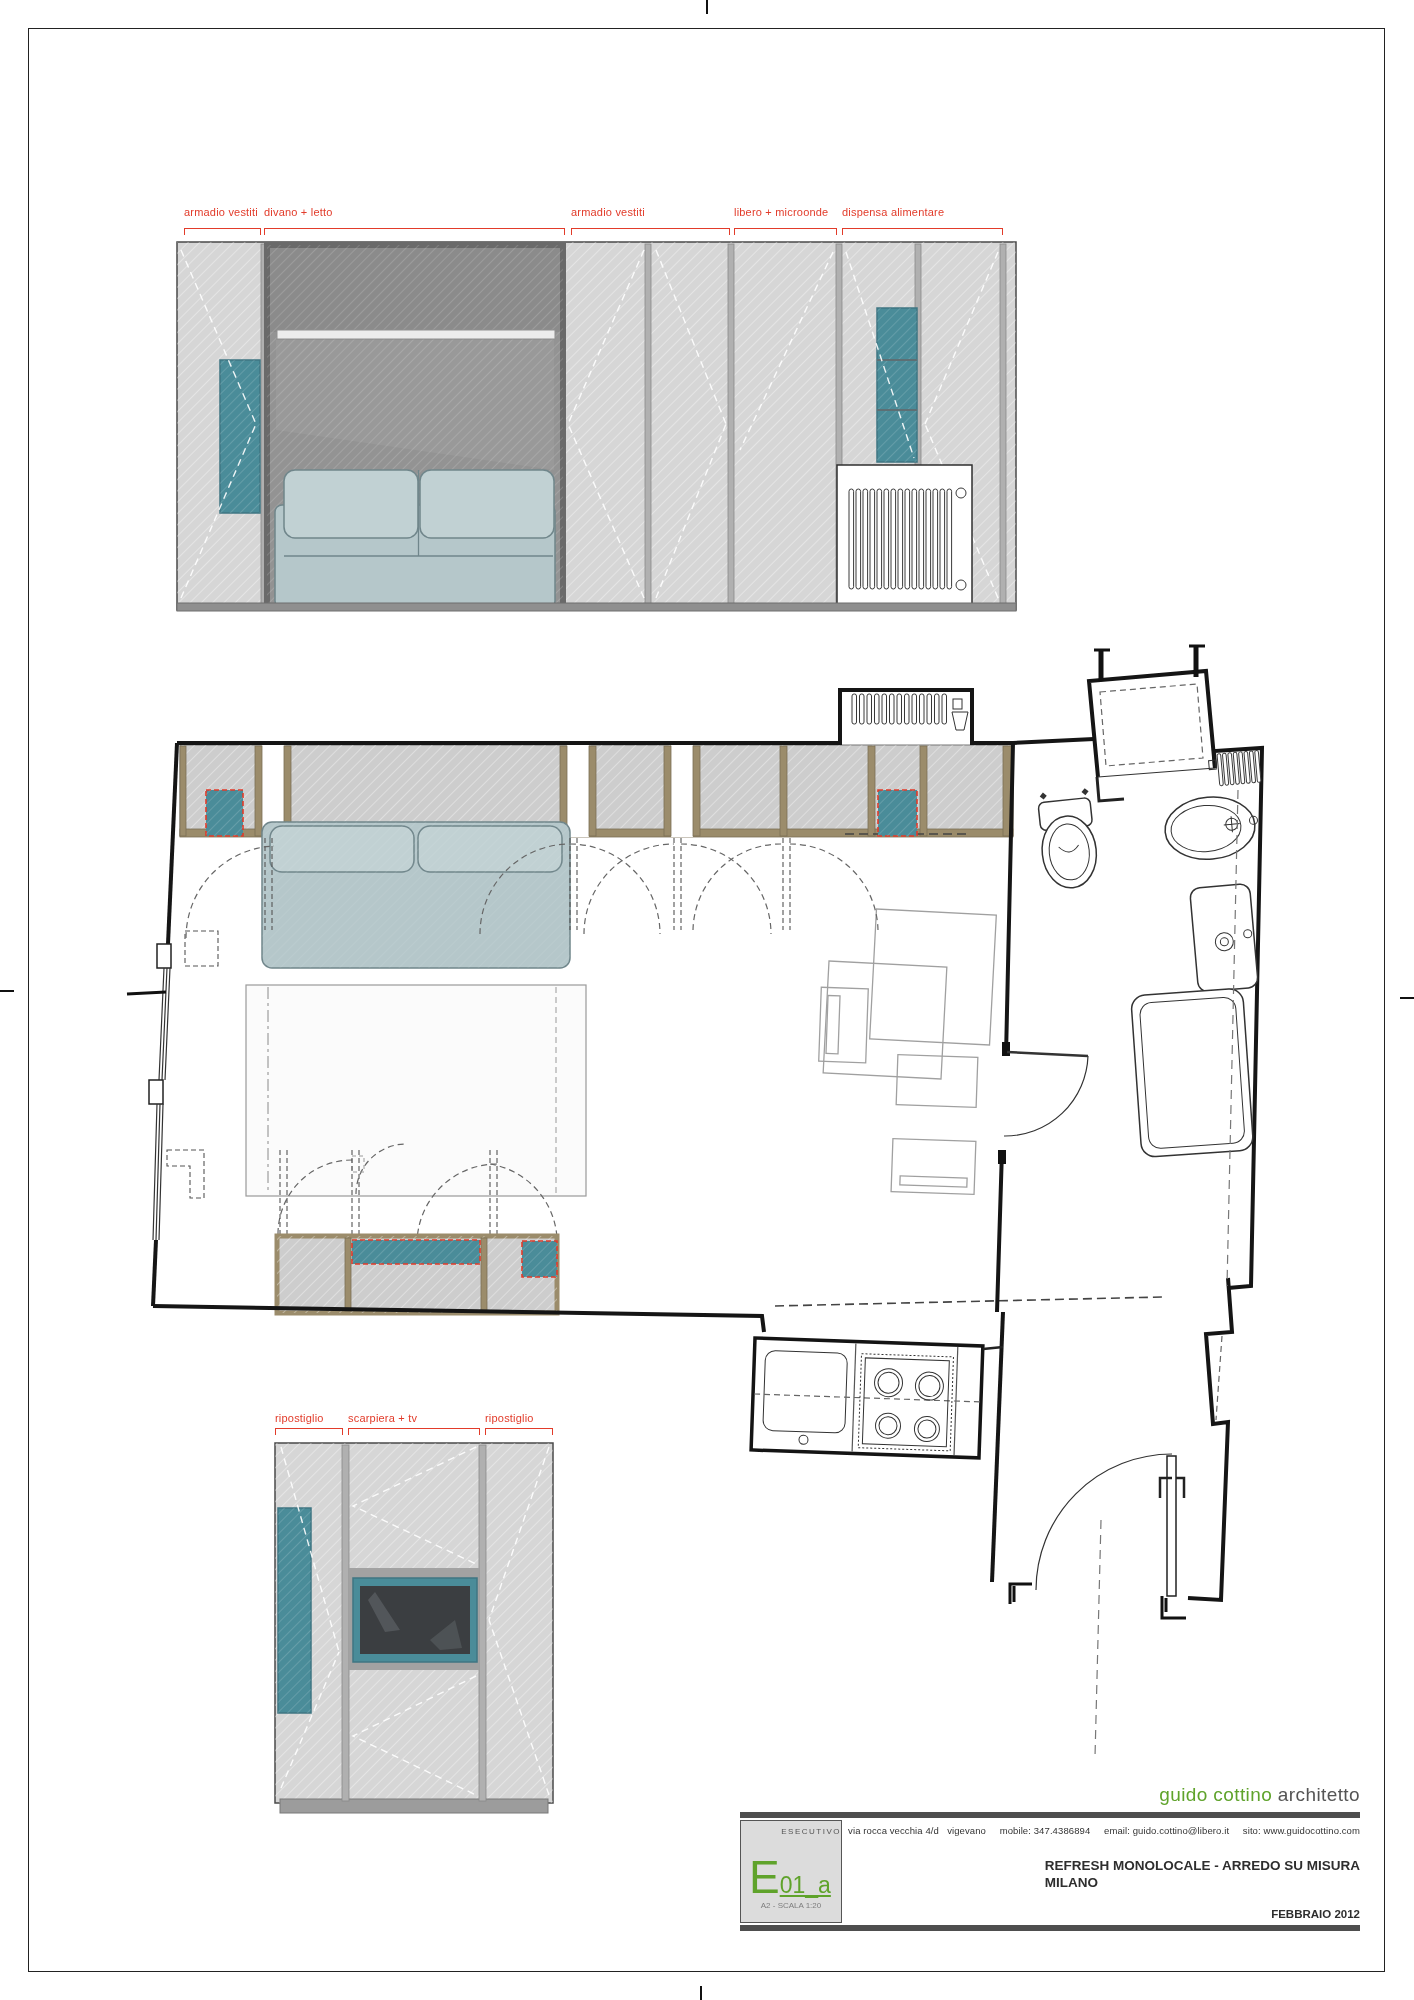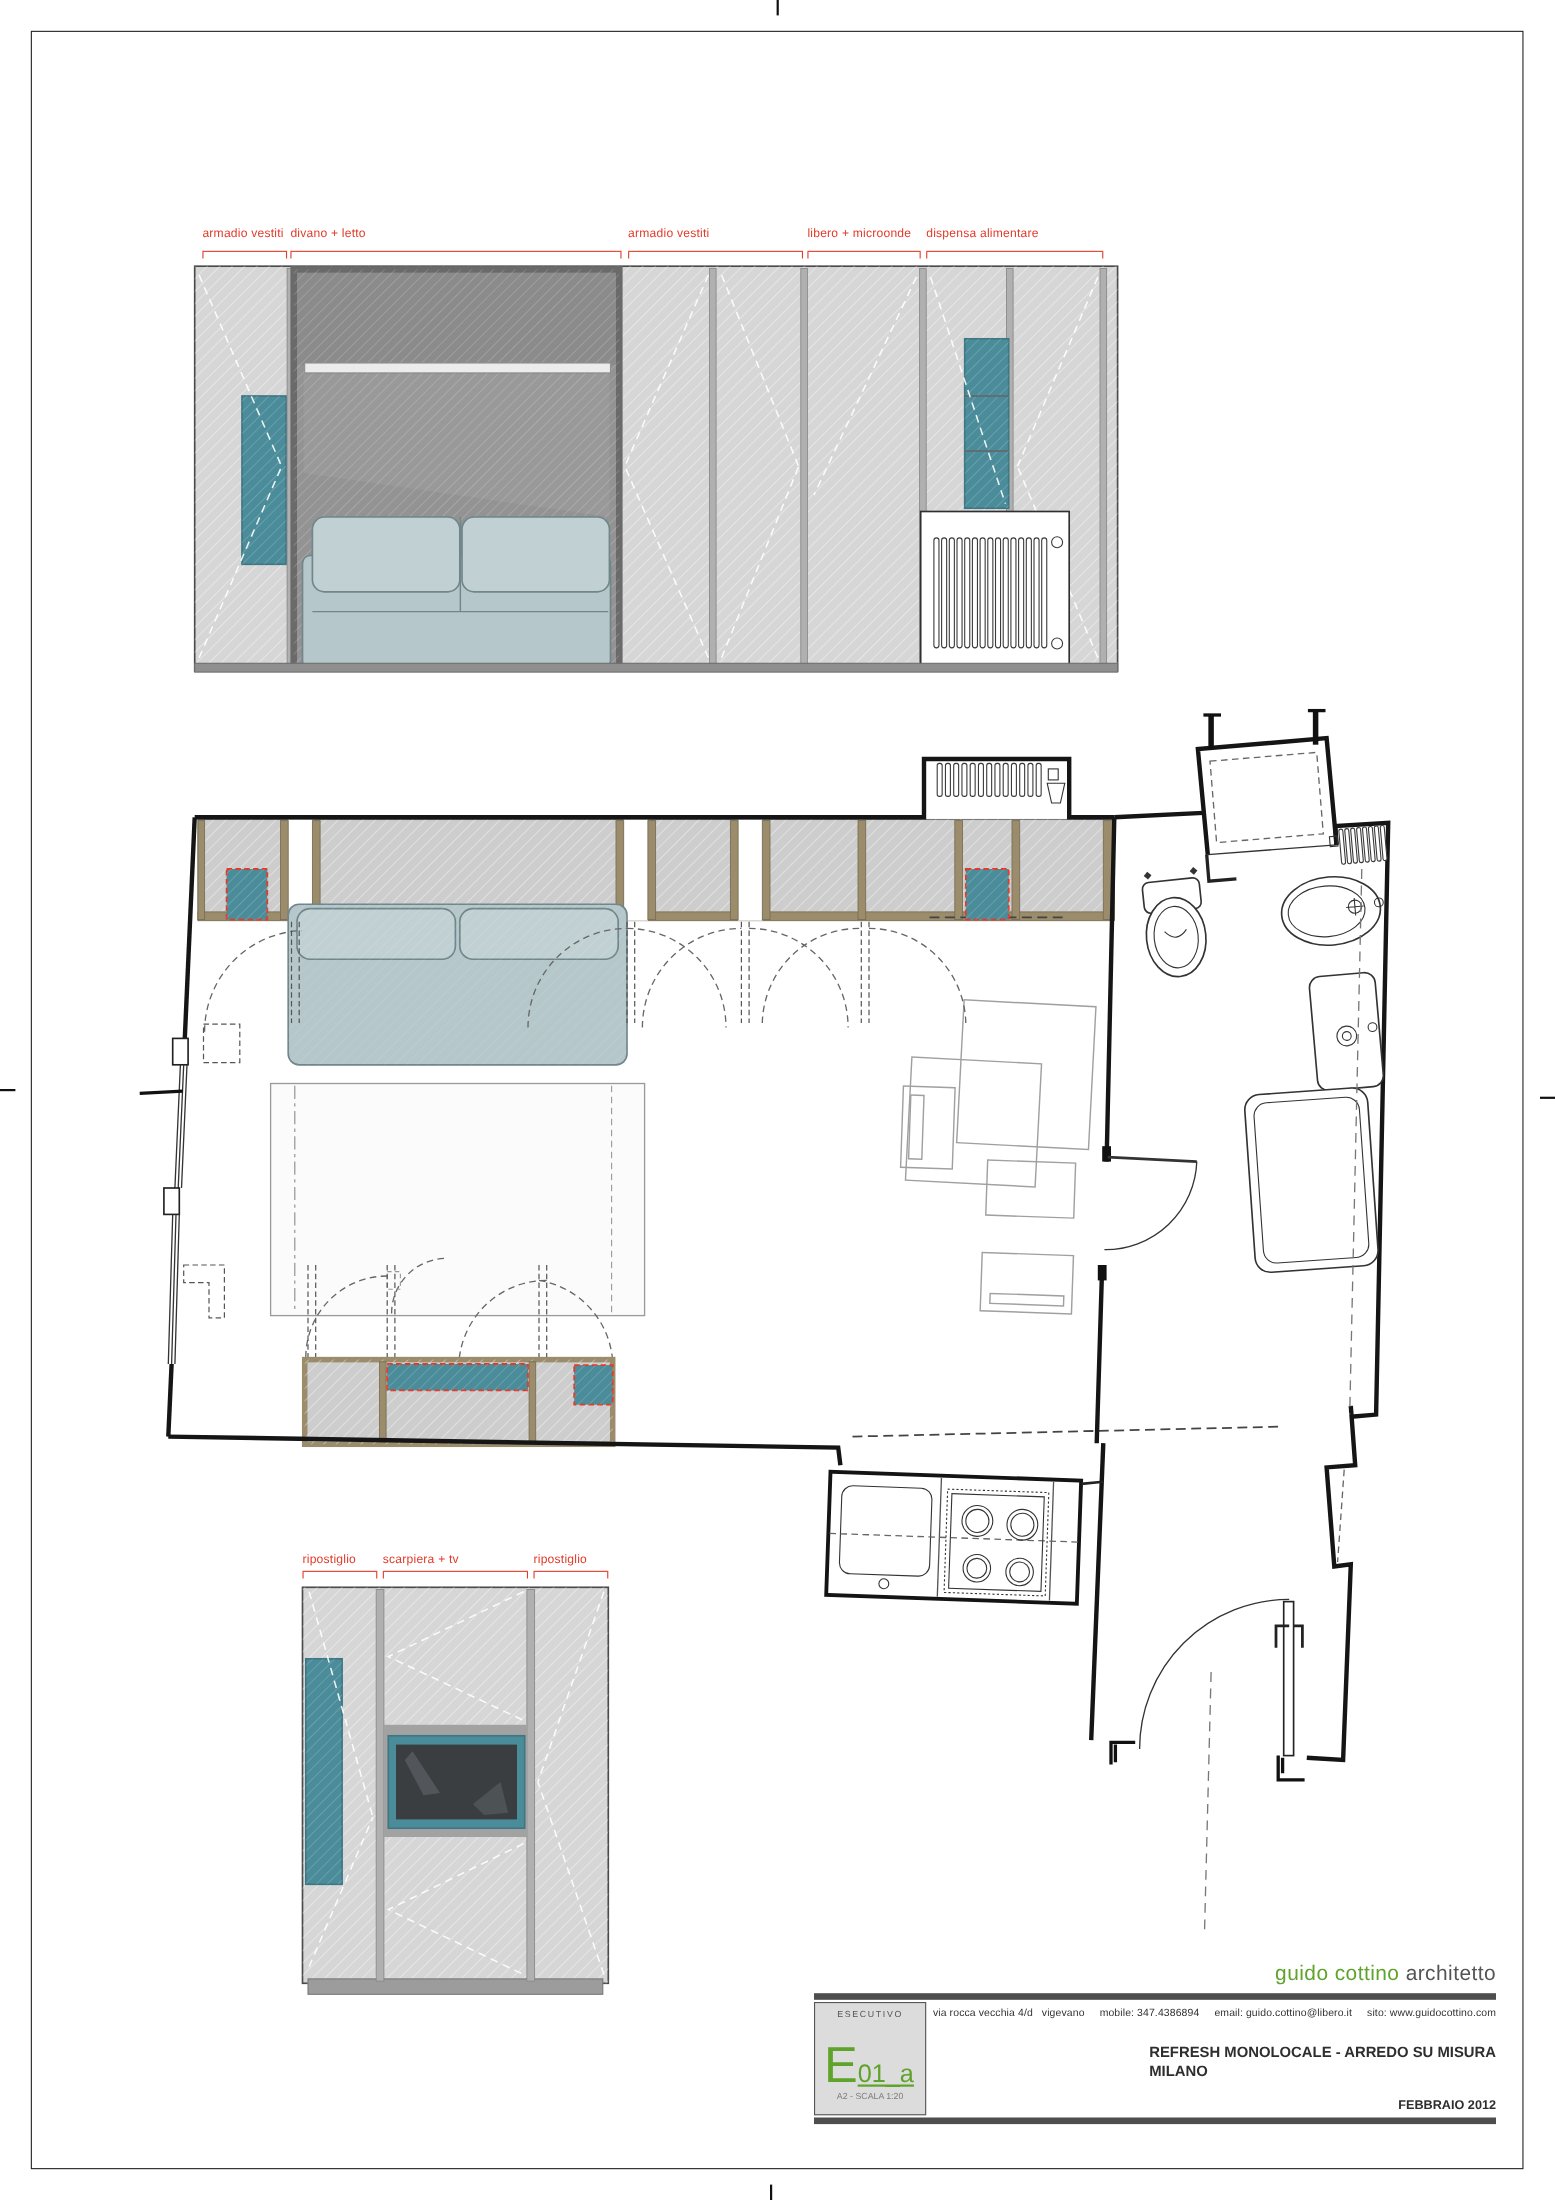--- a/index.html
+++ b/index.html
@@ -23,21 +23,21 @@
   .brk::before{left:0;} .brk::after{right:0;}
 
   
   .tb-logo{position:absolute;right:54px;top:1784px;font-size:19px;letter-spacing:.4px;}
   .tb-logo .g{color:var(--green);} .tb-logo .k{color:#555;text-align:right;}
   .tb-bar{position:absolute;left:740px;width:620px;height:6px;background:#4e4e4e;}
   .tb-contact{position:absolute;right:54px;top:1825px;font-size:9.5px;color:#333;
               white-space:pre;letter-spacing:.1px;}
   .stamp{position:absolute;left:740px;top:1820px;width:102px;height:103px;
          background:#dcdcdc;border:1px solid #555;box-sizing:border-box;}
-  .stamp .phase{position:absolute;top:6px;width:100%;text-align:center;font-size:8px;
+  .stamp .phase{position:absolute;top:6px;width:100%;text-align:right;font-size:8px;
                 color:#555;letter-spacing:1.5px;}
   .stamp .code{position:absolute;left:8px;bottom:22px;color:var(--green);line-height:1;}
   .stamp .code .big{font-size:46px;} .stamp .code .small{font-size:23px;text-decoration:underline;}
   .stamp .fmt{position:absolute;bottom:12px;width:100%;text-align:center;font-size:8px;color:#7d7d7d;}
   .tb-title{position:absolute;right:54px;top:1858px;text-align:left;font-size:13.5px;
             font-weight:bold;color:#2e2e2e;line-height:1.25;}
   .tb-date{position:absolute;right:54px;top:1908px;font-size:11.5px;font-weight:bold;color:#2e2e2e;}
 
   
   .w  {stroke:#151515;stroke-width:4;fill:none;stroke-linejoin:miter;}

